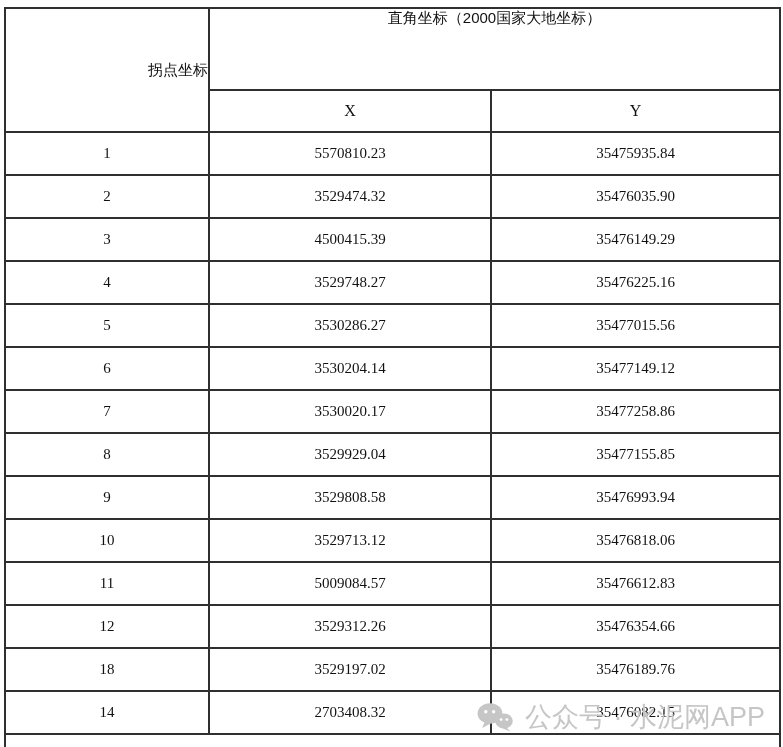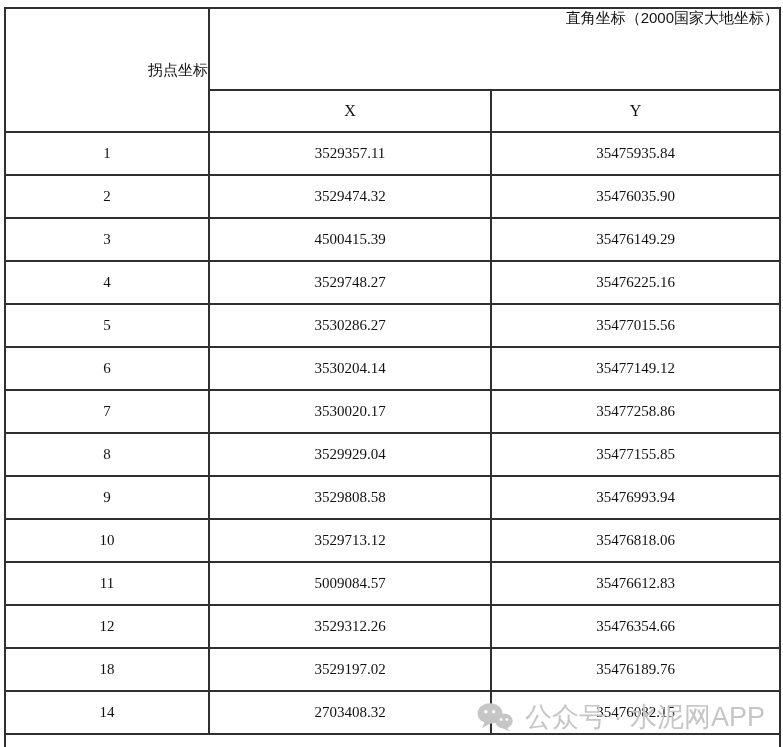--- a/index.html
+++ b/index.html
@@ -32,21 +32,21 @@
   }
   col.c-point{width:204px;}
   col.c-x{width:282px;}
   col.c-y{width:289px;}
   .corner-cell{
     text-align:right;vertical-align:middle;
     font-size:15px;
     font-family:"Liberation Sans",sans-serif;
   }
   .group-cell{
-    text-align:right;vertical-align:top;
+    text-align:center;vertical-align:top;
     height:80px;
     padding:10px 8px 0 8px;
     font-size:15px;
     font-family:"Liberation Sans",sans-serif;
   }
   .axis-cell{
     height:40px;
     text-align:center;vertical-align:middle;
     font-size:16px;
     font-family:"Liberation Serif",serif;
@@ -92,21 +92,21 @@
         <th class="group-cell" colspan="2">直角坐标（2000国家大地坐标）</th>
       </tr>
       <tr>
         <th class="axis-cell">X</th>
         <th class="axis-cell">Y</th>
       </tr>
     </tbody>
     <tbody id="rows-body">
         <tr>
           <td class="point-cell">1</td>
-          <td class="num-cell">3529357.11</td>
+          <td class="num-cell">5570810.23</td>
           <td class="num-cell">35475935.84</td>
         </tr>
         <tr>
           <td class="point-cell">2</td>
           <td class="num-cell">3529474.32</td>
           <td class="num-cell">35476035.90</td>
         </tr>
         <tr>
           <td class="point-cell">3</td>
           <td class="num-cell">4500415.39</td>

